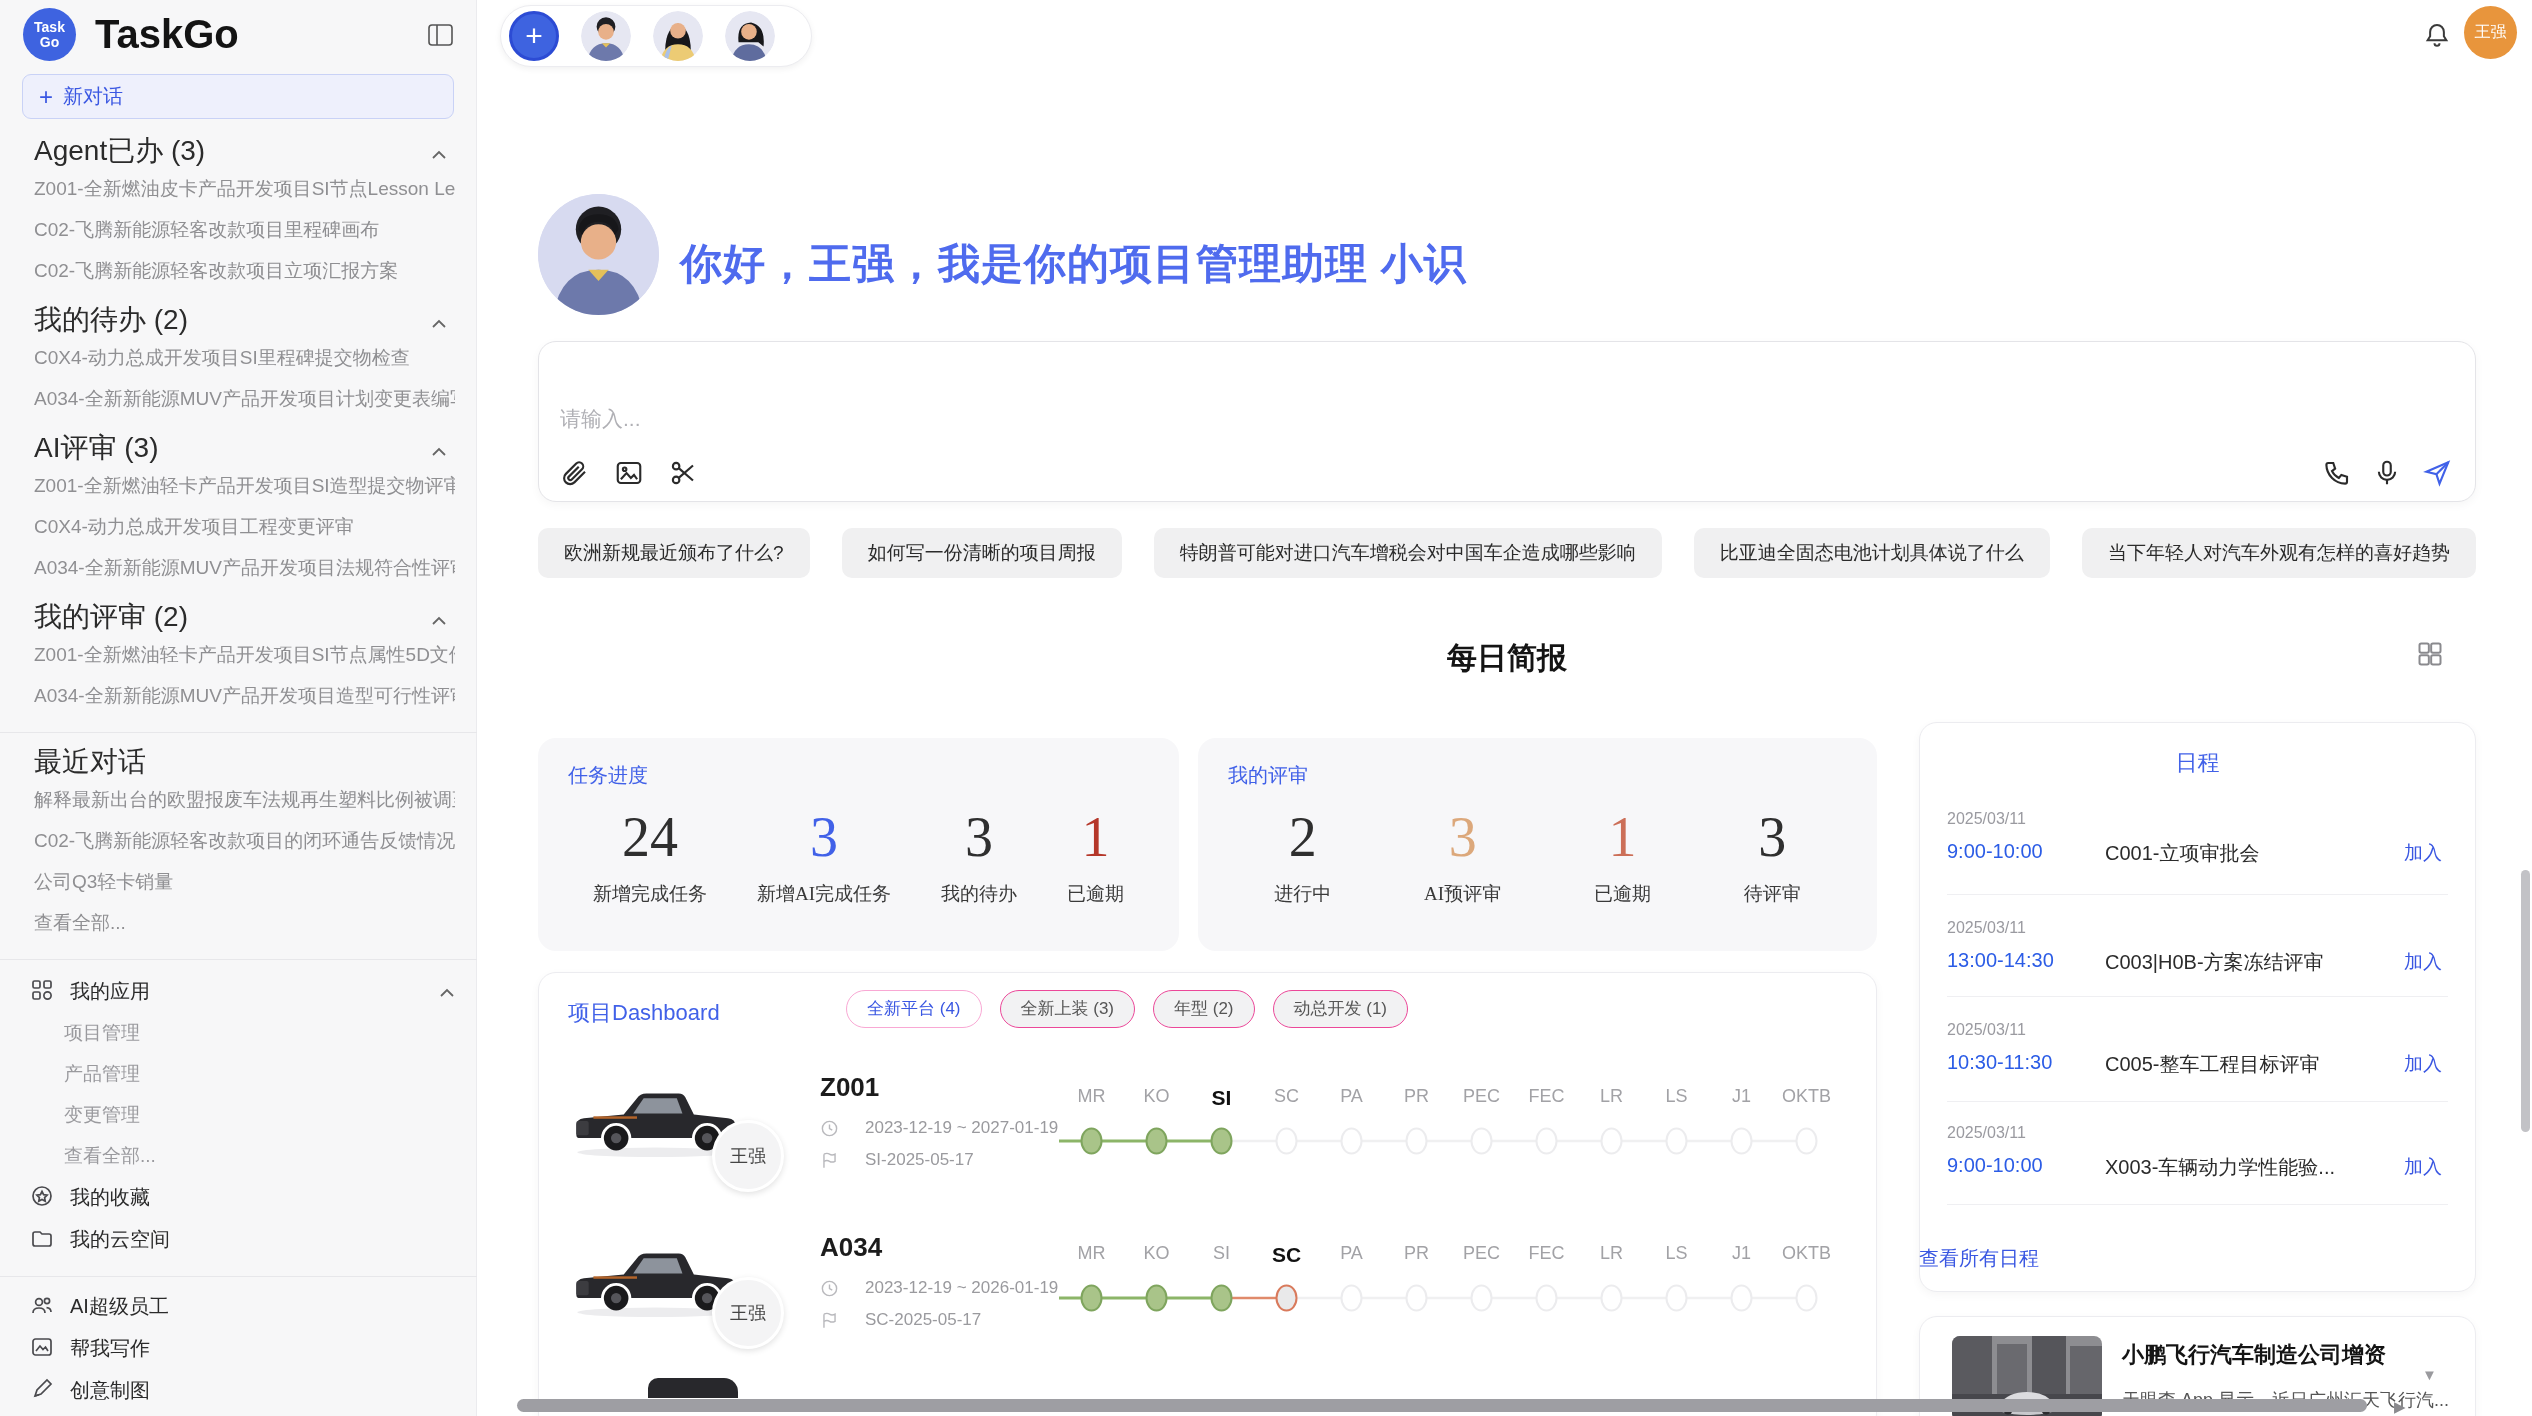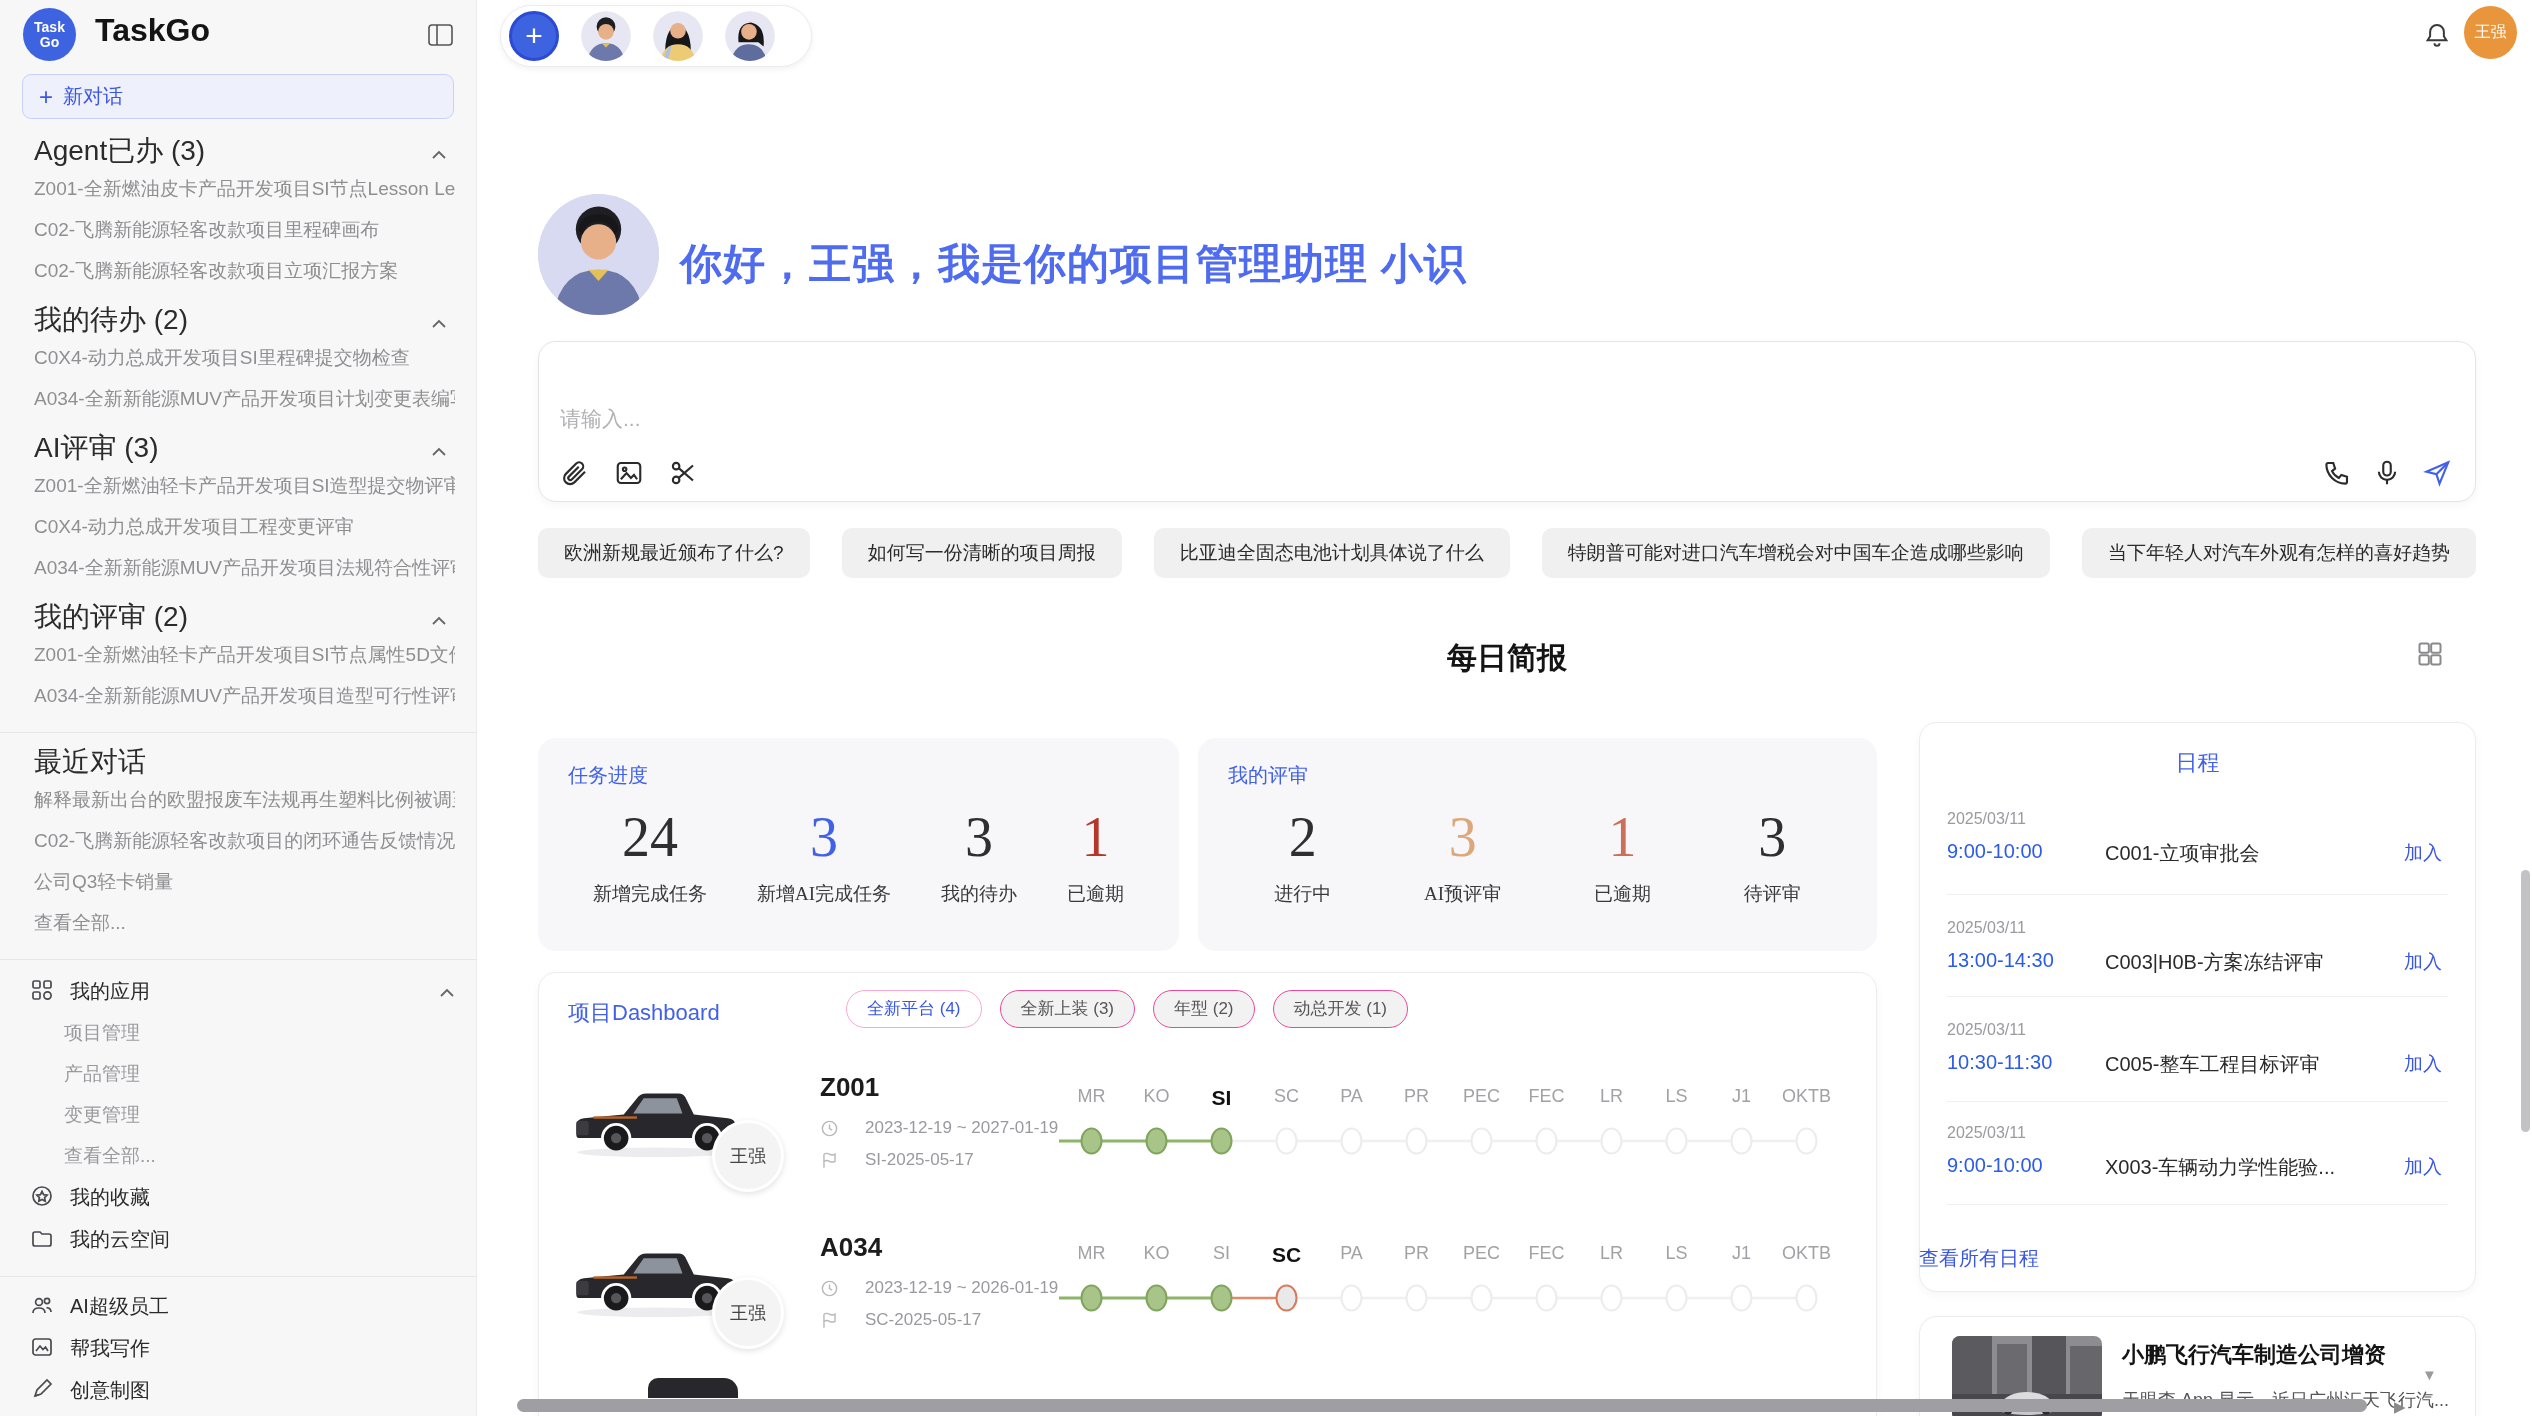--- a/index.html
+++ b/index.html
@@ -3,21 +3,21 @@
 <meta charset="utf-8">
 <style>
   html,body{margin:0;padding:0;background:#fff;font-family:"Liberation Sans","DejaVu Sans",sans-serif;}
   #stage{position:relative;width:2532px;height:1416px;overflow:hidden;background:#fff;}
   .abs{position:absolute;}
 
   
   #sidebar{left:0;top:0;width:477px;height:1416px;background:#f7f7f8;border-right:1px solid #ebebee;box-sizing:border-box;}
   .logo-circle{left:23px;top:8px;width:53px;height:53px;border-radius:50%;background:#3e63e0;color:#fff;
     display:flex;flex-direction:column;align-items:center;justify-content:center;font-size:14px;line-height:15px;font-weight:600;}
-  .app-title{left:95px;top:12px;font-size:32px;font-weight:700;color:#141414;}
+  .app-title{left:95px;top:12px;font-size:40px;font-weight:700;color:#141414;}
   .collapse-icon{left:428px;top:24px;color:#555;}
   .new-chat{left:22px;top:74px;width:432px;height:45px;border-radius:9px;background:#eef0fc;border:1px solid #c9d2f6;
     box-sizing:border-box;display:flex;align-items:center;padding-left:16px;color:#3a57e2;font-size:20px;cursor:pointer;}
   .new-chat .plus{font-size:24px;margin-right:10px;font-weight:400;}
   .side-sec-h{position:relative;height:26px;margin:16px 22px 0 34px;font-size:28px;color:#2b2b2b;font-weight:500;display:flex;align-items:center;}
   .side-sec-h .chev{position:absolute;right:8px;color:#666;}
   .side-list{margin:4px 22px 0 34px;}
   .side-item{height:41px;line-height:41px;font-size:19px;color:#8f8f92;white-space:nowrap;overflow:hidden;cursor:pointer;}
   .side-div{height:1px;background:#e7e7ea;margin:16px 0 0 0;}
   .side-row{display:flex;align-items:center;height:42px;margin:0 22px 0 30px;font-size:20px;color:#2b2b2b;cursor:pointer;}
@@ -343,22 +343,22 @@
       <svg width="30" height="30" viewBox="0 0 24 24" fill="none" stroke="currentColor" stroke-width="1.7">
           <path d="M3.5 11 L21 3.5 L14 20.5 L11.5 13 Z"></path>
           <line x1="11.5" y1="13" x2="21" y2="3.5"></line>
         </svg>
     </span>
   </div>
 
   <div class="abs chips">
     <div class="chip">欧洲新规最近颁布了什么?</div>
     <div class="chip">如何写一份清晰的项目周报</div>
+    <div class="chip">特朗普可能对进口汽车增税会对中国车企造成哪些影响</div>
     <div class="chip">比亚迪全固态电池计划具体说了什么</div>
-    <div class="chip">特朗普可能对进口汽车增税会对中国车企造成哪些影响</div>
     <div class="chip">当下年轻人对汽车外观有怎样的喜好趋势</div>
   </div>
 
   <div class="abs brief-title">每日简报</div>
   <div class="abs brief-grid">
     <svg width="28" height="28" viewBox="0 0 24 24" fill="none" stroke="currentColor" stroke-width="1.7">
         <rect x="3" y="3" width="8" height="8" rx="1.5"></rect>
         <rect x="13" y="3" width="8" height="8" rx="1.5"></rect>
         <rect x="3" y="13" width="8" height="8" rx="1.5"></rect>
         <rect x="13" y="13" width="8" height="8" rx="1.5"></rect>

